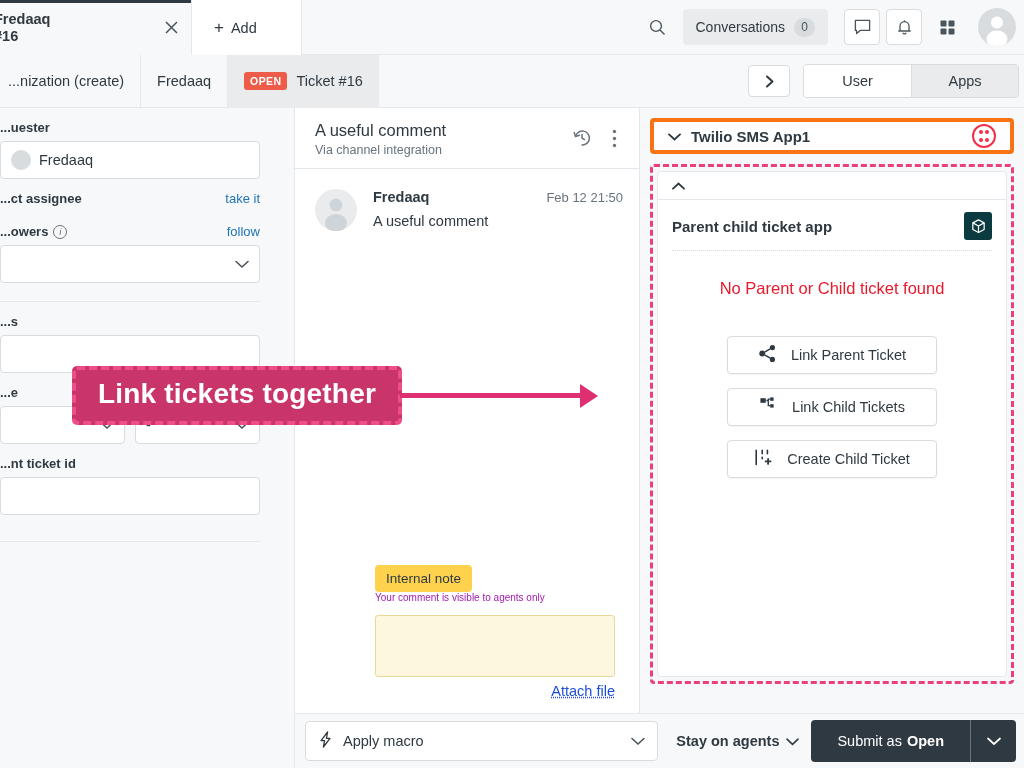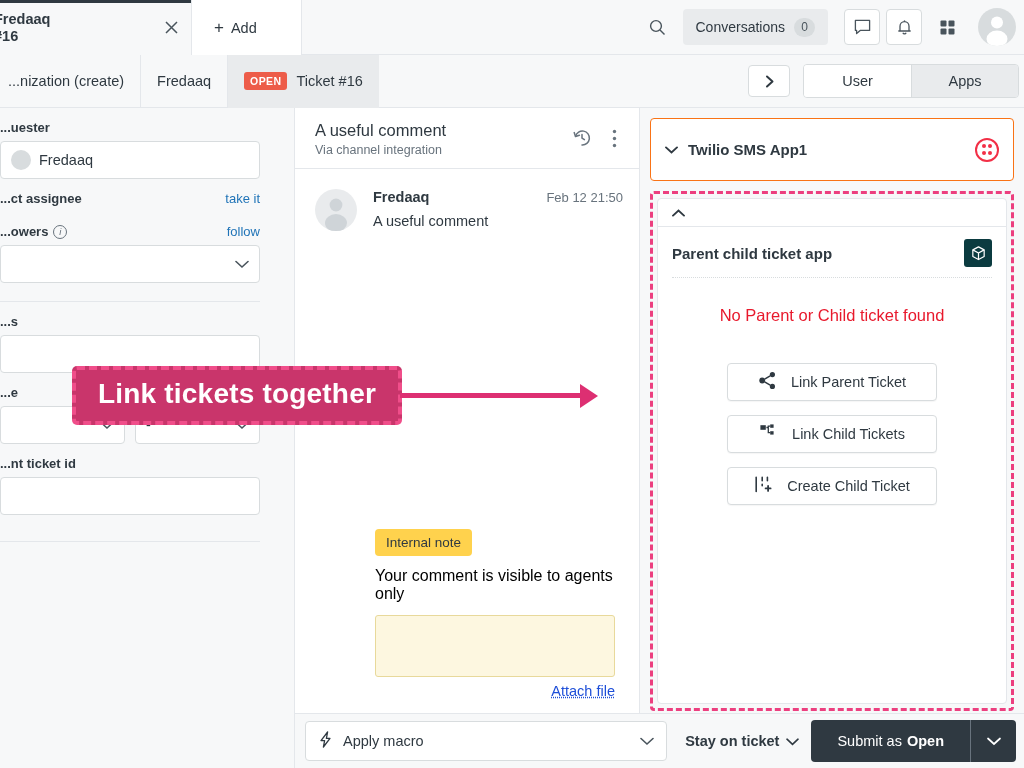--- a/index.html
+++ b/index.html
@@ -178,38 +178,38 @@
   .c-line { display: flex; align-items: baseline; }
   .c-name { font-size: 14.5px; font-weight: 700; color: #2f3941; }
   .c-time { margin-left: auto; font-size: 13px; color: #68737d; }
   .c-text { font-size: 14.5px; color: #2f3941; margin-top: 8px; }
 
   .composer { position: absolute; left: 0; bottom: 0; width: 344px; padding: 0 24px 14px 80px; }
   .note-pill {
     display: inline-block; background: #fcd200; background: #ffd24d;
     border-radius: 4px; padding: 6px 11px; font-size: 13.5px; color: #2f3941;
   }
-  .note-hint { font-size: 16px; color: #000000; margin-top: 11px; }
+  .note-hint { font-size: 10px; color: #a21caf; }
   .note-area {
     margin-top: 12px; height: 62px; background: #fdf7e0;
     border: 1px solid #e8d99b; border-radius: 3px; cursor: text;
   }
   .attach {
     text-align: right; margin-top: 6px; font-size: 14.5px; color: #1d4ed8;
     text-decoration: underline; text-decoration-style: dotted; cursor: pointer;
   }
 
   
   .rightpanel {
     position: absolute; left: 640px; top: 108px; width: 384px; height: 605px;
     background: #f7f8f9; overflow: hidden; padding: 10px 10px 0 10px;
   }
   .app-card {
-    background: #fff; border: 1px solid #f97316; border-radius: 4px;
-    height: 63px; display: flex; align-items: center; padding: 0 14px;
+    background: #fff; border: 4px solid #f97316; border-radius: 4px;
+    height: 36px; display: flex; align-items: center; padding: 0 14px;
   }
   .app-card-title { font-size: 15px; font-weight: 700; color: #2f3941; display:flex; align-items:center; gap:10px;}
   .twilio-ico {
     margin-left: auto; width: 24px; height: 24px; border-radius: 50%;
     border: 2.4px solid #f22f46; display: flex; align-items: center; justify-content: center;
     flex-wrap: wrap; gap: 2px; padding: 3.5px;
   }
   .twilio-ico i { width: 4px; height: 4px; border-radius: 50%; background: #f22f46; display:block;}
 
   .dashed-wrap {
@@ -606,21 +606,21 @@
           </svg>
       </span>
       <span>Apply macro</span>
       <span class="caret">
         <svg width="14" height="9" viewBox="0 0 14 9">
             <path d="M1 1.5L7 7l6-5.5" stroke="#49545c" stroke-width="1.6" fill="none" stroke-linecap="round"></path>
           </svg>
       </span>
     </div>
     <div class="stay">
-      <span>Stay on ticket</span>
+      <span>Stay on agents</span>
       <span>
         <svg width="13" height="8" viewBox="0 0 13 8">
             <path d="M1 1.2L6.5 6.4 12 1.2" stroke="#2f3941" stroke-width="1.6" fill="none" stroke-linecap="round"></path>
           </svg>
       </span>
     </div>
     <div class="submit-group">
       <div class="submit-main">
         <span>Submit as</span>
         <b>Open</b>

